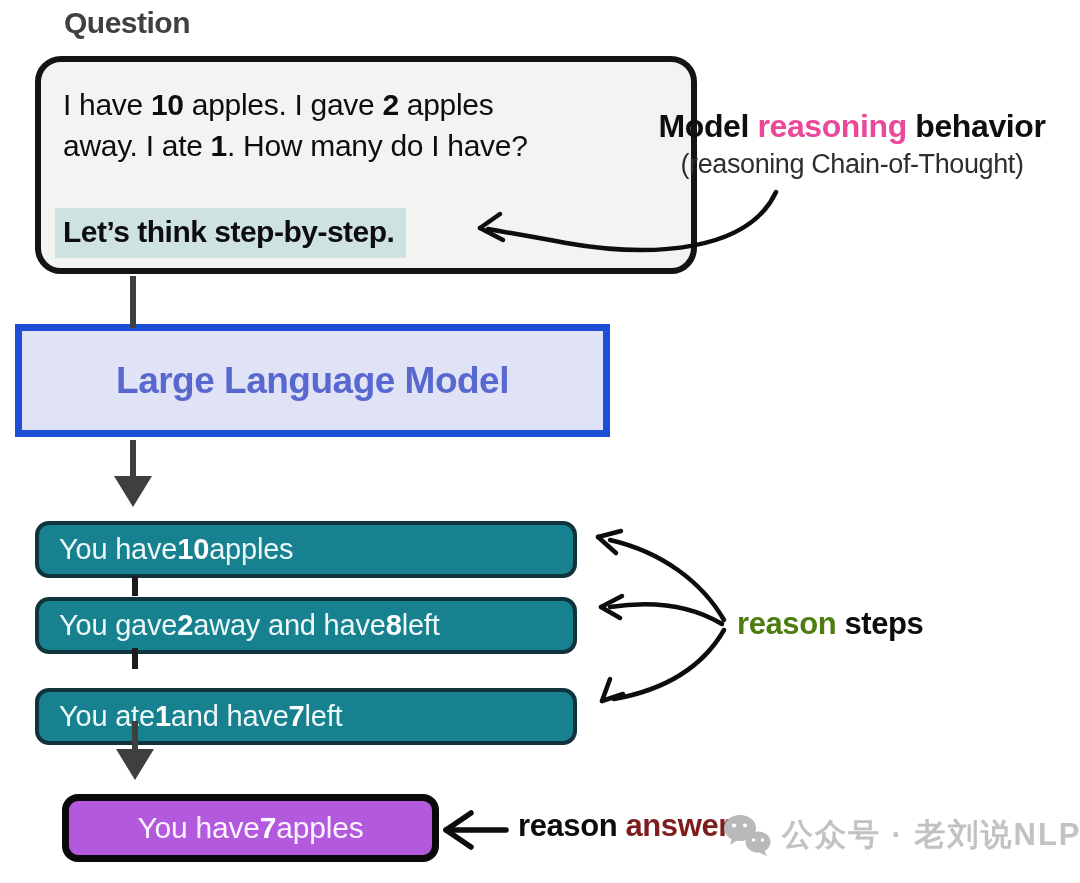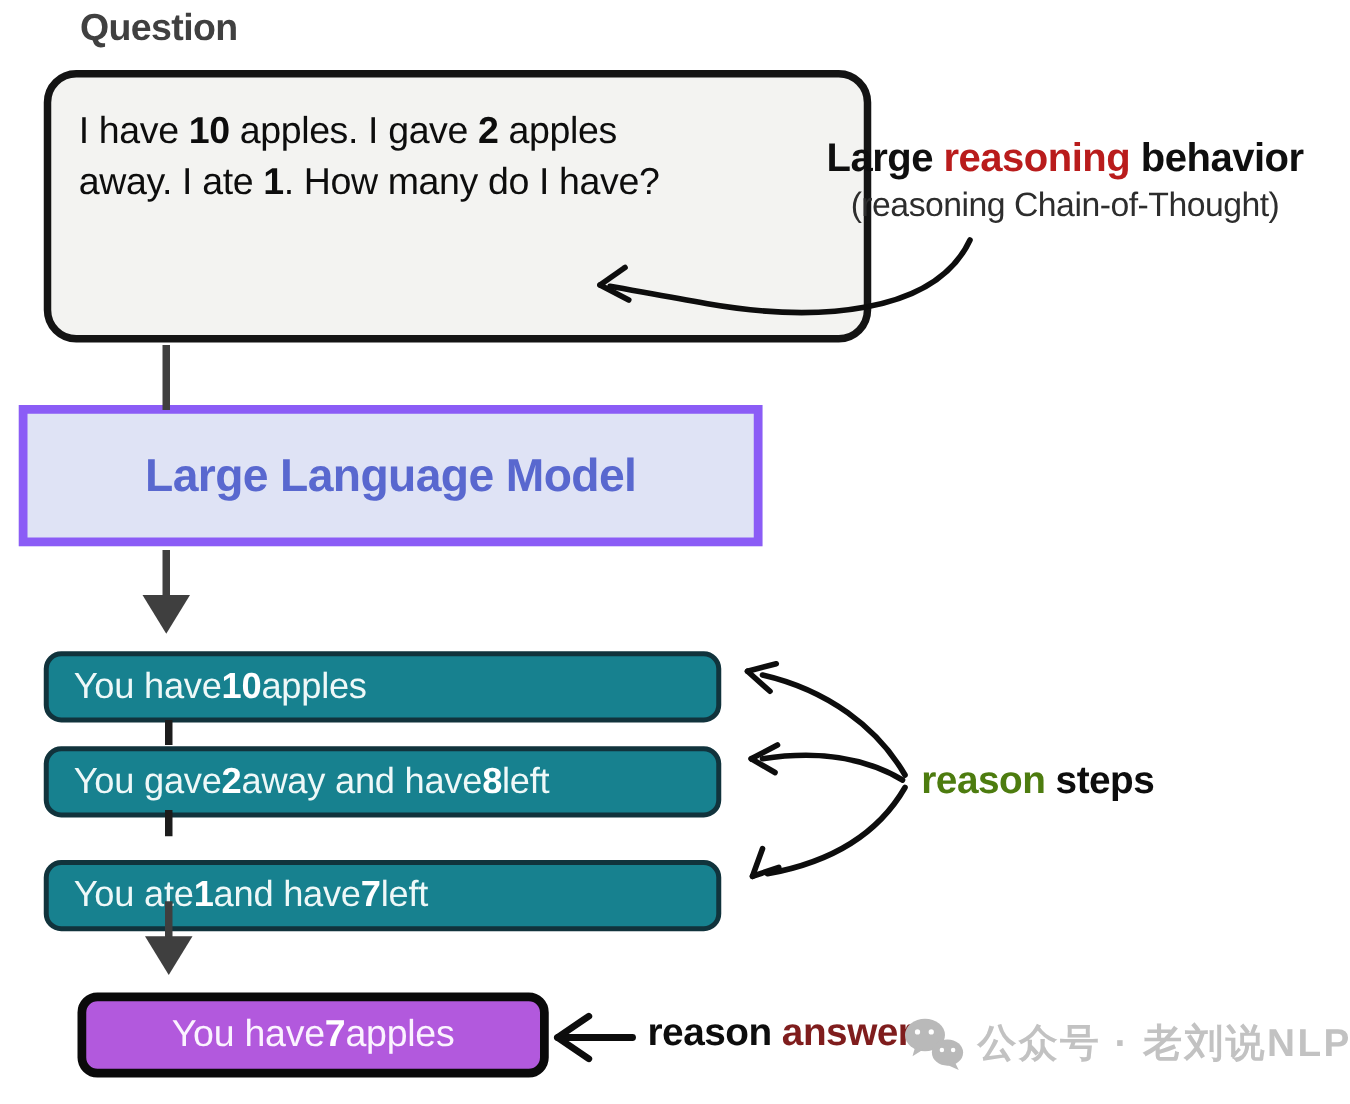--- a/index.html
+++ b/index.html
@@ -45,33 +45,33 @@
 
   
   .annotation {
     position: absolute; left: 632px; top: 108px;
     width: 440px; text-align: center;
   }
   .ann-line1 {
     font-size: 32px; font-weight: 700; color: #0f0f0f;
     letter-spacing: -0.4px;
   }
-  .ann-accent { color: #b91c1c; }
+  .ann-accent { color: #ec4899; }
   .ann-line2 {
     margin-top: 4px;
     font-size: 27px; font-weight: 400; color: #2d2d2d;
     letter-spacing: -0.4px;
   }
 
   
   .llm-box {
     position: absolute; left: 15px; top: 324px;
     width: 595px; height: 113px;
     background: #dfe3f5;
-    border: 7px solid #8b5cf6;
+    border: 7px solid #1d4ed8;
     display: flex; align-items: center; justify-content: center;
   }
   .llm-box span {
     font-size: 37px; font-weight: 700; color: #5968cf;
     letter-spacing: -0.5px;
   }
 
   
   .step-box {
     position: absolute; left: 35px;
@@ -139,24 +139,25 @@
 
 <div class="canvas">
 
   <div class="q-label">Question</div>
 
   <div class="q-box">
     <div class="q-text">
       <div><span>I have </span><span class="b">10</span><span> apples. I gave </span><span class="b">2</span><span> apples</span></div>
       <div><span>away. I ate </span><span class="b">1</span><span>. How many do I have?</span></div>
     </div>
+    <div class="q-highlight">Let’s think step-by-step.</div>
   </div>
 
   <div class="annotation">
-    <div class="ann-line1"><span>Large </span><span class="ann-accent">reasoning</span><span> behavior</span></div>
+    <div class="ann-line1"><span>Model </span><span class="ann-accent">reasoning</span><span> behavior</span></div>
     <div class="ann-line2">(reasoning Chain-of-Thought)</div>
   </div>
 
   <div class="llm-box">
     <span>Large Language Model</span>
   </div>
 
   <div class="step-box step-1">
       <span>You have </span>
       <span class="b">10</span>

